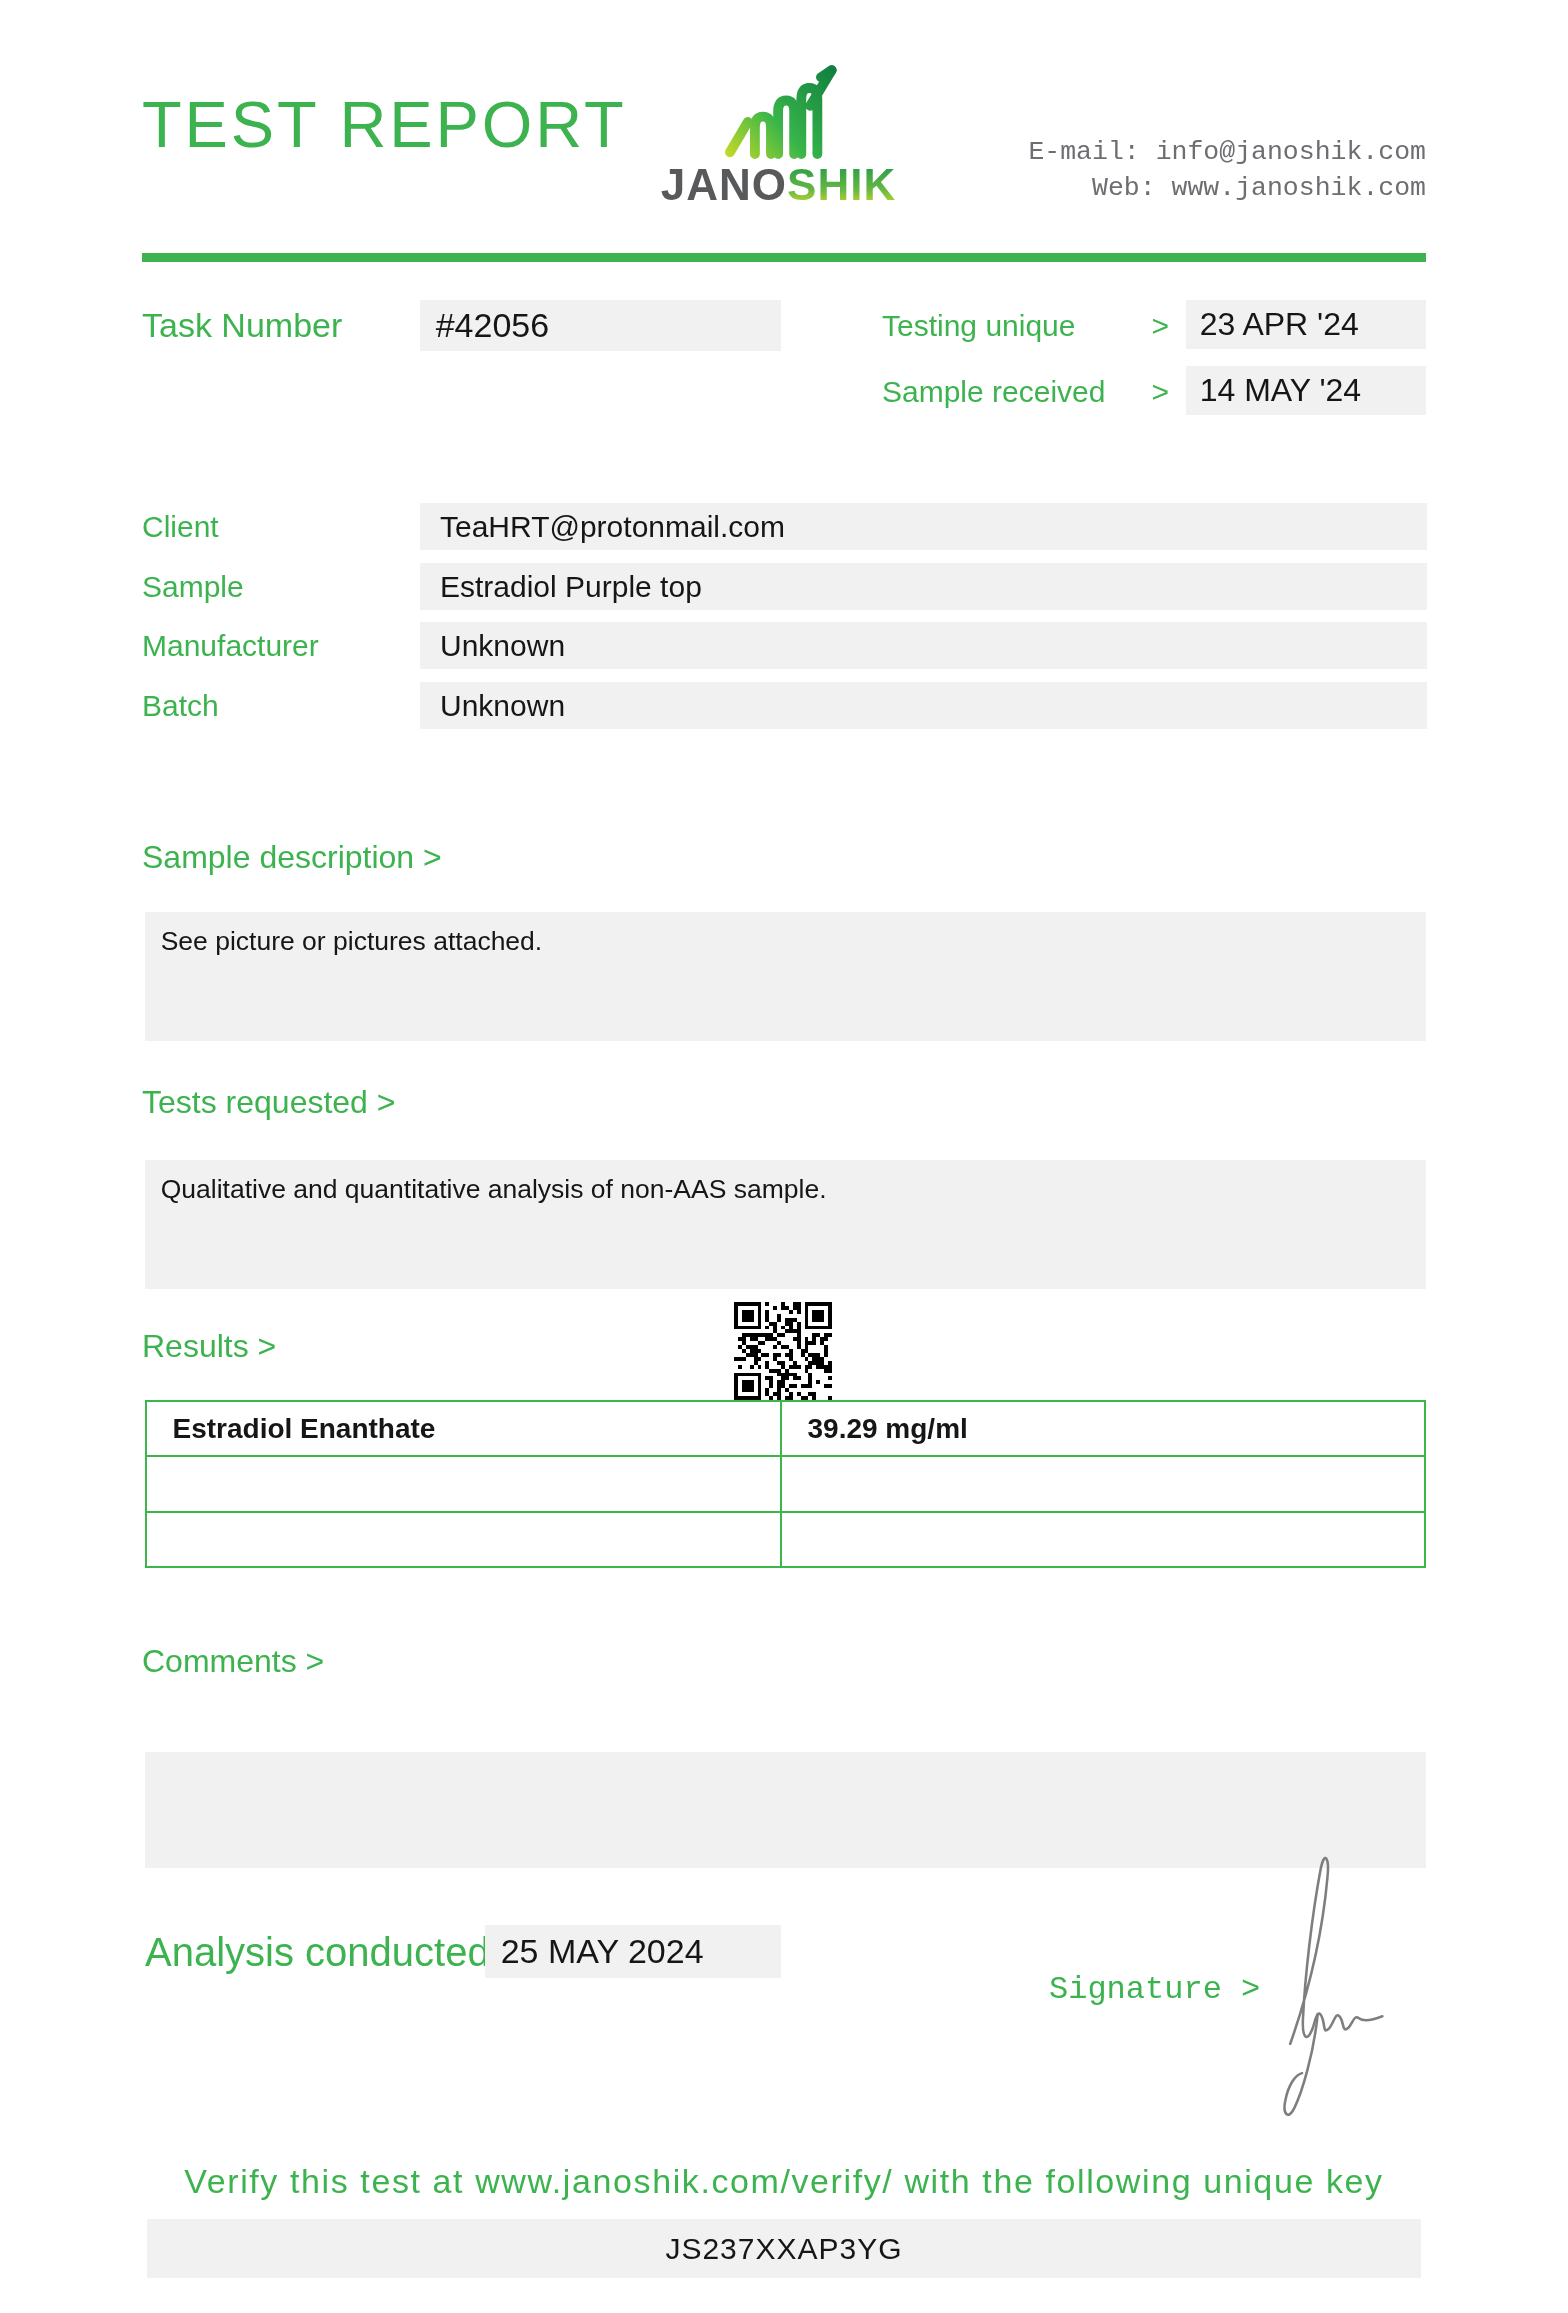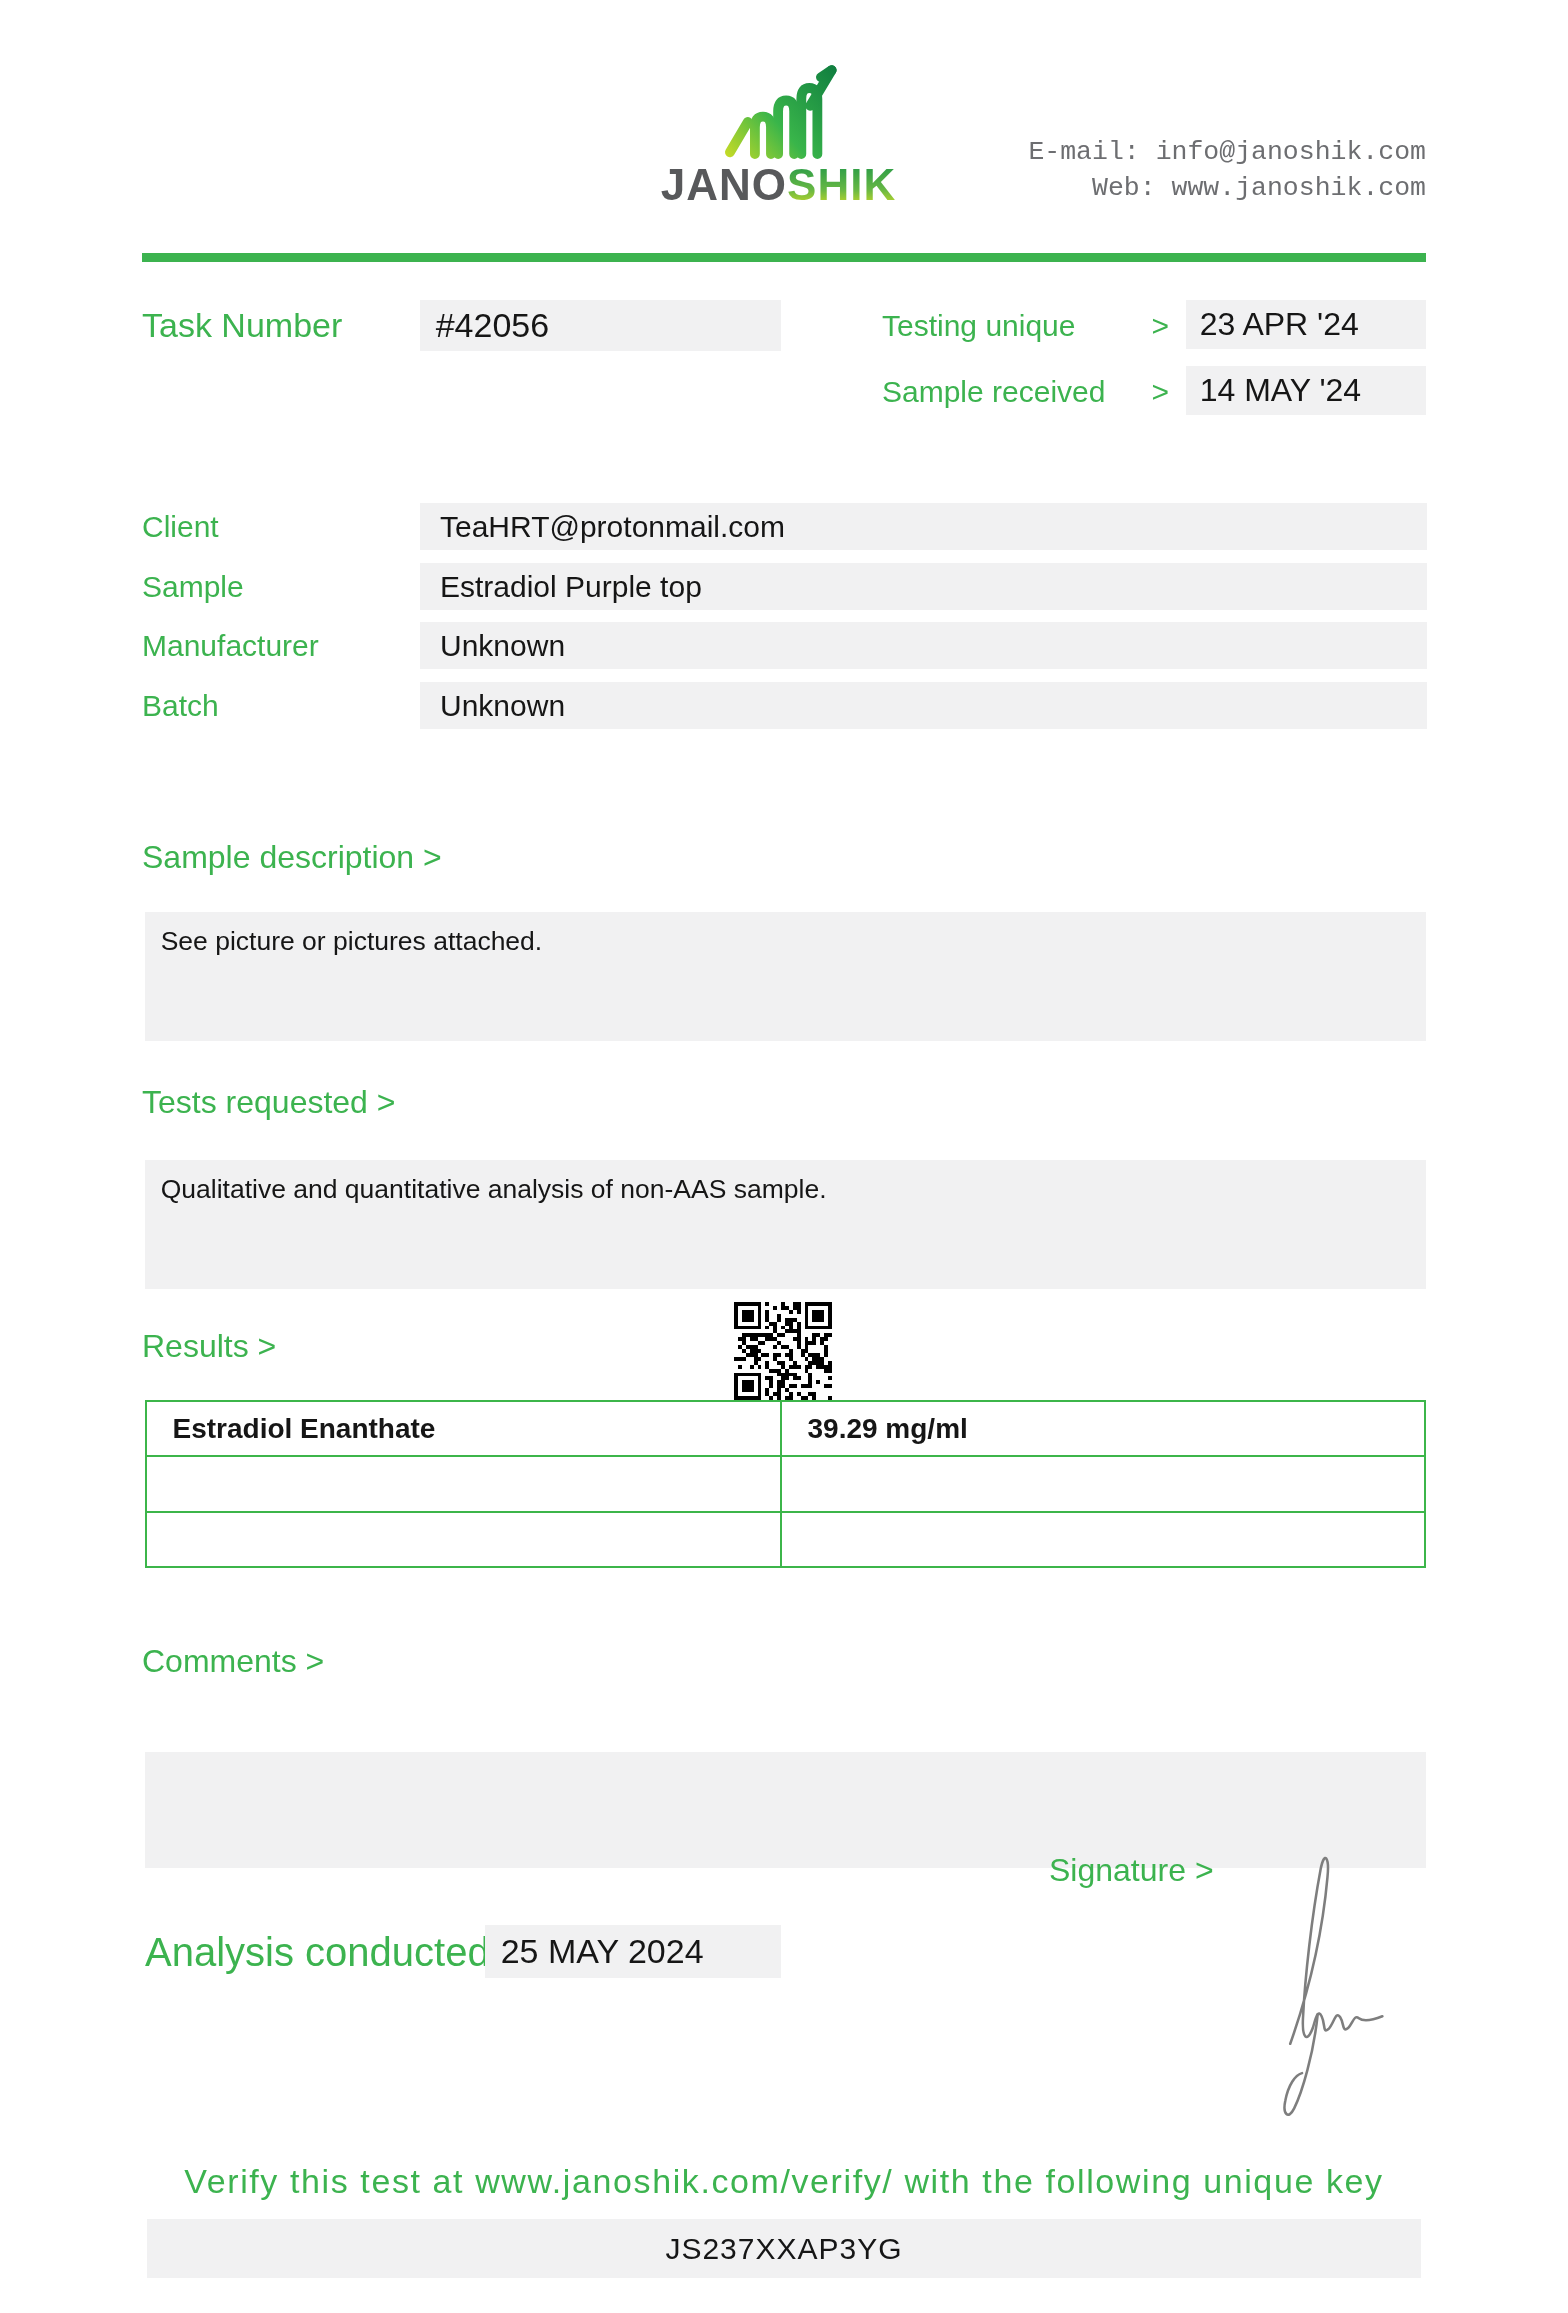--- a/index.html
+++ b/index.html
@@ -58,32 +58,33 @@
     border:2.9px solid var(--border-g);box-sizing:border-box;display:flex;flex-direction:column;background:#fff;}
   .rt-row{display:flex;flex:1 1 0;border-bottom:2.9px solid var(--border-g);}
   .rt-row:last-child{border-bottom:none;}
   .rt-cell{box-sizing:border-box;display:flex;align-items:center;font-size:28px;padding-left:25.5px;white-space:nowrap;font-weight:bold;}
   .rt-analyte{width:635px;border-right:2.9px solid var(--border-g);}
   .rt-result{flex:1;}
   
   .analysis-label{position:absolute;left:145px;top:1927px;height:51px;line-height:51px;font-size:40px;color:var(--g);white-space:nowrap;}
   .analysis-box{position:absolute;left:485px;top:1925px;width:296px;height:53px;background:var(--field);
     font-size:34px;line-height:53px;padding-left:15.7px;box-sizing:border-box;white-space:nowrap;}
-  .sig-label{position:absolute;left:1049px;top:1845px;height:51px;line-height:51px;font-size:32px;color:var(--g);white-space:nowrap;}
+  .sig-label{position:absolute;left:1049px;top:1964px;height:51px;line-height:51px;font-size:32px;color:var(--g);white-space:nowrap;font-family:Liberation Mono, monospace;}
   .sig-svg{position:absolute;left:1253px;top:1825px;width:147px;height:314px;}
   .verify{position:absolute;left:142px;top:2162px;width:1284px;text-align:center;
     font-size:34px;letter-spacing:1.6px;color:var(--g);white-space:nowrap;}
   .key-box{position:absolute;left:147px;top:2219px;width:1274px;height:59px;background:var(--field);
     text-align:center;font-size:30px;line-height:59px;letter-spacing:1px;}
 </style>
 </head>
 <body>
 
 <div class="page">
 
+  <div class="title">TEST REPORT</div>
 
   <div class="logo">
     <svg class="logo-icon" viewBox="0 0 130 112" fill="none">
       <defs>
         <linearGradient id="lg" x1="0" y1="112" x2="130" y2="0" gradientUnits="userSpaceOnUse">
           <stop offset="0" stop-color="#D9E021"></stop>
           <stop offset="0.45" stop-color="#39B54A"></stop>
           <stop offset="1" stop-color="#0E7C3F"></stop>
         </linearGradient>
       </defs>

